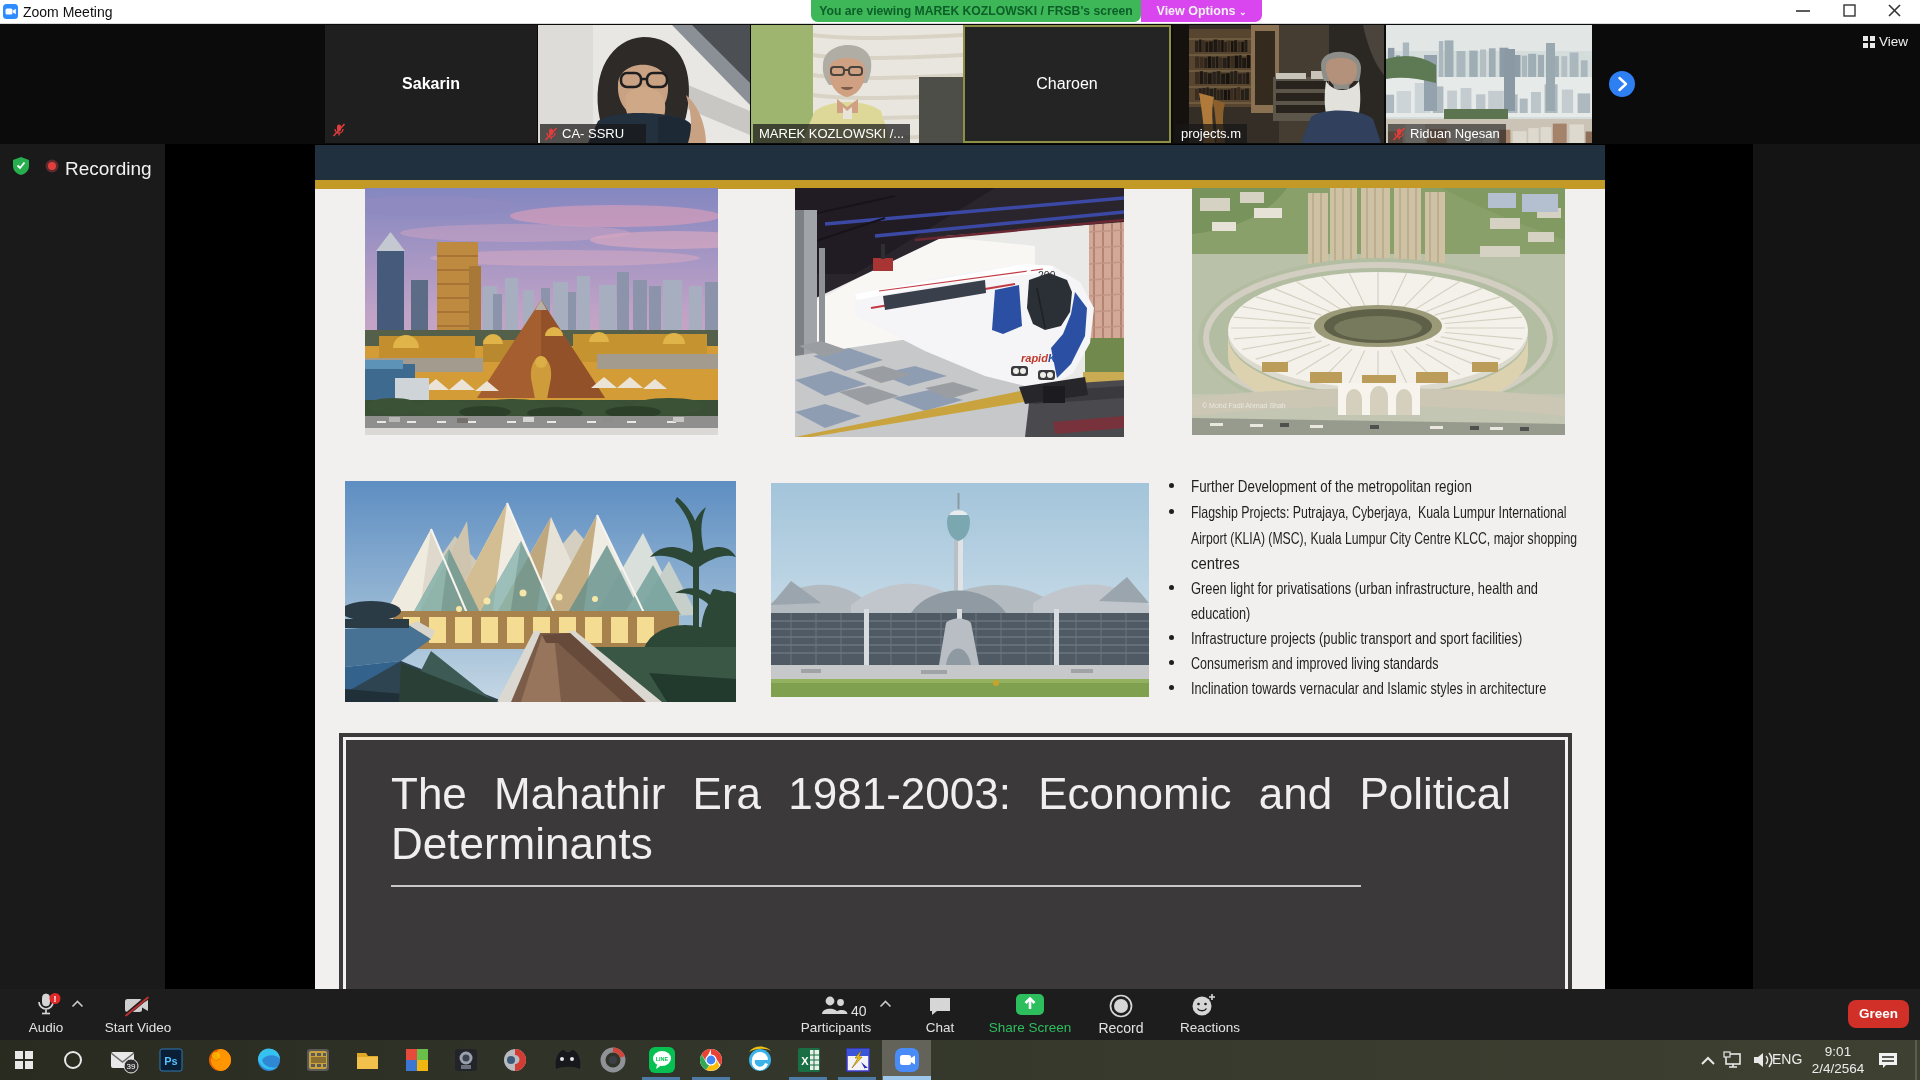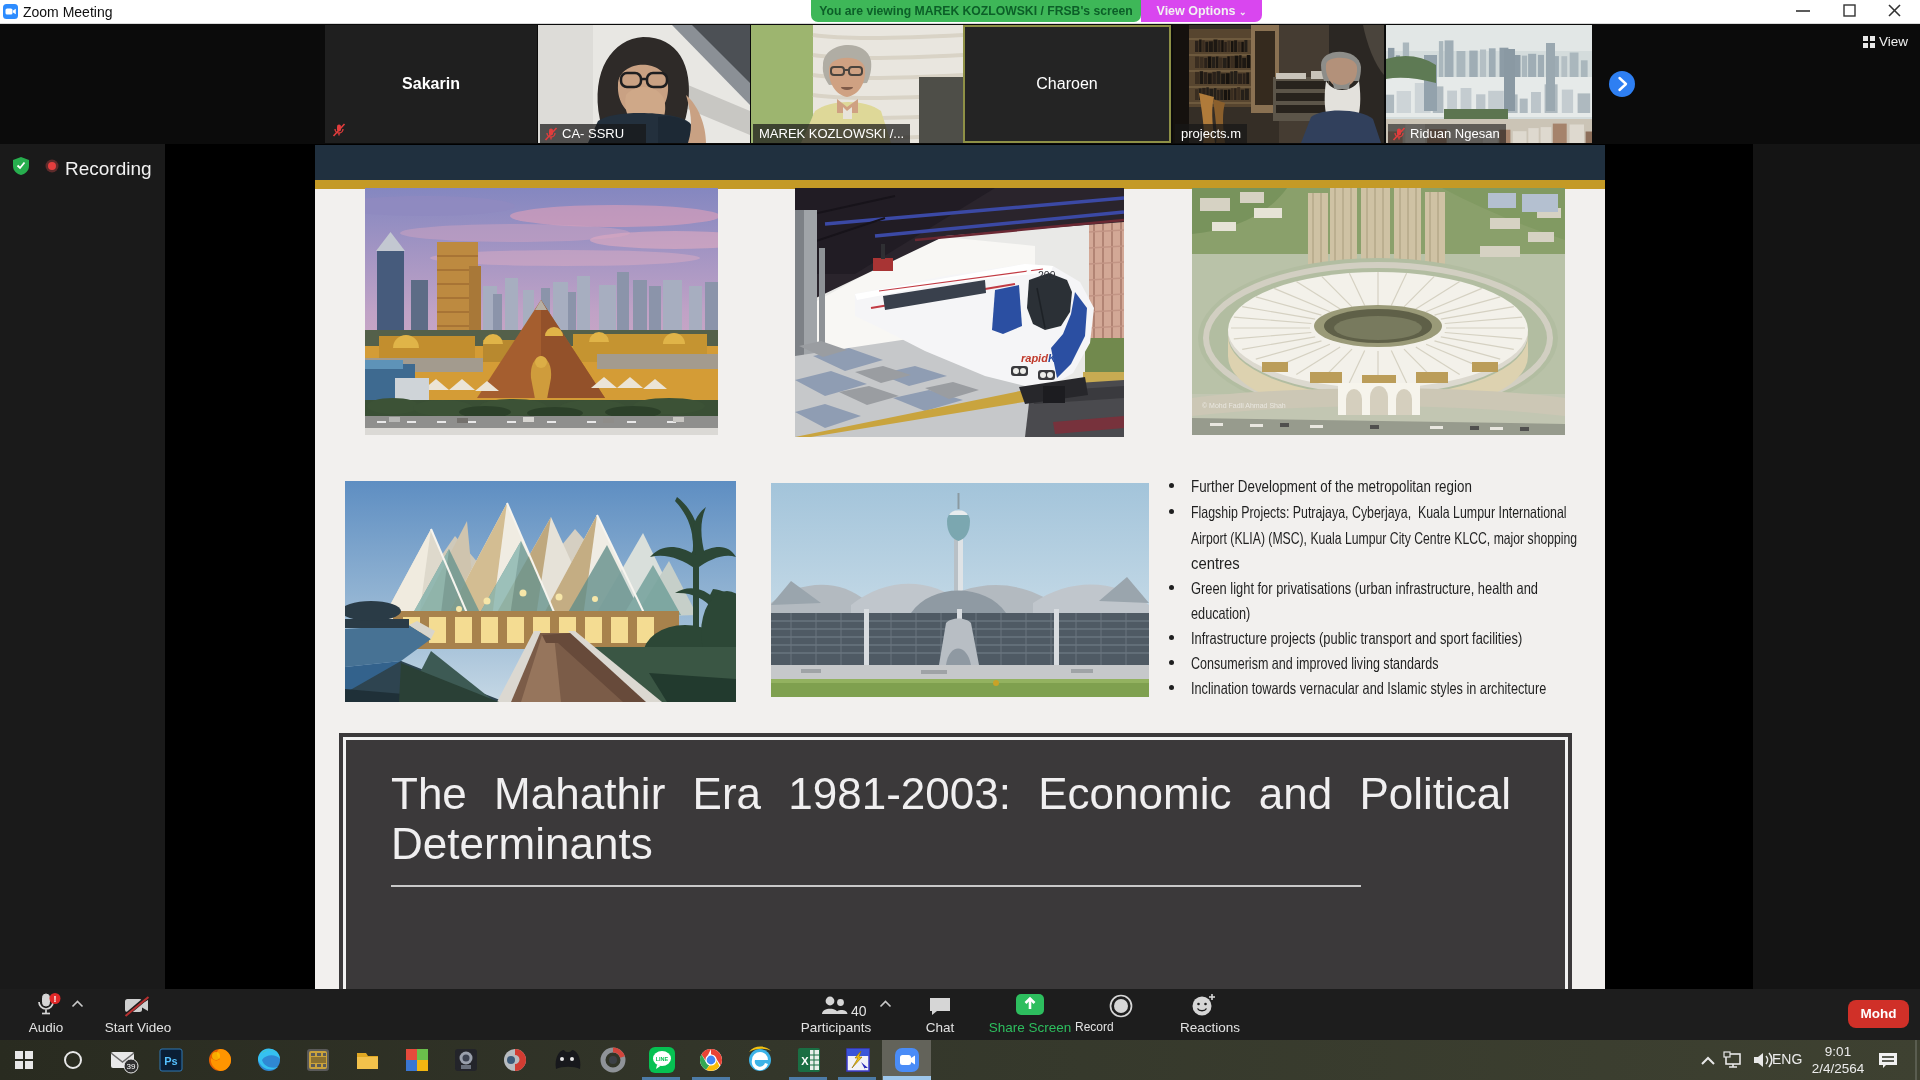--- a/index.html
+++ b/index.html
@@ -905,33 +905,33 @@
     <rect x="0" y="0" width="28" height="21" rx="5" fill="#2dbe5e"></rect>
     <path d="M14 4.5 L14 15" stroke="#fff" stroke-width="2.6"></path>
     <path d="M9.5 9 L14 4.5 L18.5 9" fill="none" stroke="#fff" stroke-width="2.6"></path>
   </svg>
   <div class="abs" style="left:984px;top:1020px;width:92px;text-align:center;font-size:13.5px;color:#2dbe5e;">Share Screen</div>
 
   <svg class="abs" style="left:1109px;top:994px;" width="24" height="24" viewBox="0 0 24 24">
     <circle cx="12" cy="12" r="10.5" fill="none" stroke="#d6d6d6" stroke-width="1.7"></circle>
     <circle cx="12" cy="12" r="7" fill="#d6d6d6"></circle>
   </svg>
-  <div class="abs" style="left:1075px;top:1020px;width:92px;font-size:12px;color:#e2e2e2;">Record</div>
+  <div class="abs" style="left:1075px;top:1020px;width:92px;text-align:center;font-size:14px;color:#e2e2e2;">Record</div>
 
   <svg class="abs" style="left:1191px;top:993px;" width="26" height="24" viewBox="0 0 26 24">
     <circle cx="11" cy="13" r="9.5" fill="#d6d6d6"></circle>
     <circle cx="7.5" cy="11" r="1.3" fill="#1d1d1d"></circle>
     <circle cx="14.5" cy="11" r="1.3" fill="#1d1d1d"></circle>
     <path d="M6.5 15.5 a5 4 0 0 0 9 0" fill="none" stroke="#1d1d1d" stroke-width="1.4"></path>
     <line x1="21" y1="1" x2="21" y2="7" stroke="#d6d6d6" stroke-width="1.6"></line>
     <line x1="18" y1="4" x2="24" y2="4" stroke="#d6d6d6" stroke-width="1.6"></line>
   </svg>
   <div class="abs" style="left:1148px;top:1020px;width:92px;text-align:right;font-size:13.5px;color:#e2e2e2;">Reactions</div>
 
-  <div class="abs" style="left:1848px;top:1000px;width:61px;height:28px;background:#d03028;border-radius:8px;text-align:center;line-height:28px;font-size:13.5px;font-weight:bold;color:#fff;">Mohd</div>
+  <div class="abs" style="left:1848px;top:1000px;width:61px;height:28px;background:#d03028;border-radius:8px;text-align:center;line-height:28px;font-size:13.5px;font-weight:bold;color:#fff;">Green</div>
 
   <div class="abs" style="left:0;top:1040px;width:1920px;height:40px;background:linear-gradient(90deg,#292b20 0%,#33362a 40%,#3e4131 100%);"></div>
 
   <div class="abs" style="left:882px;top:1040px;width:49px;height:40px;background:#63635a;"></div>
 
   <div class="abs" style="left:642px;top:1077px;width:38px;height:3px;background:#4d7ba6;"></div>
   <div class="abs" style="left:692px;top:1077px;width:38px;height:3px;background:#4d7ba6;"></div>
   <div class="abs" style="left:789px;top:1077px;width:38px;height:3px;background:#4d7ba6;"></div>
   <div class="abs" style="left:838px;top:1077px;width:38px;height:3px;background:#4d7ba6;"></div>
   <div class="abs" style="left:883px;top:1076px;width:48px;height:4px;background:#9ec7ec;"></div>

